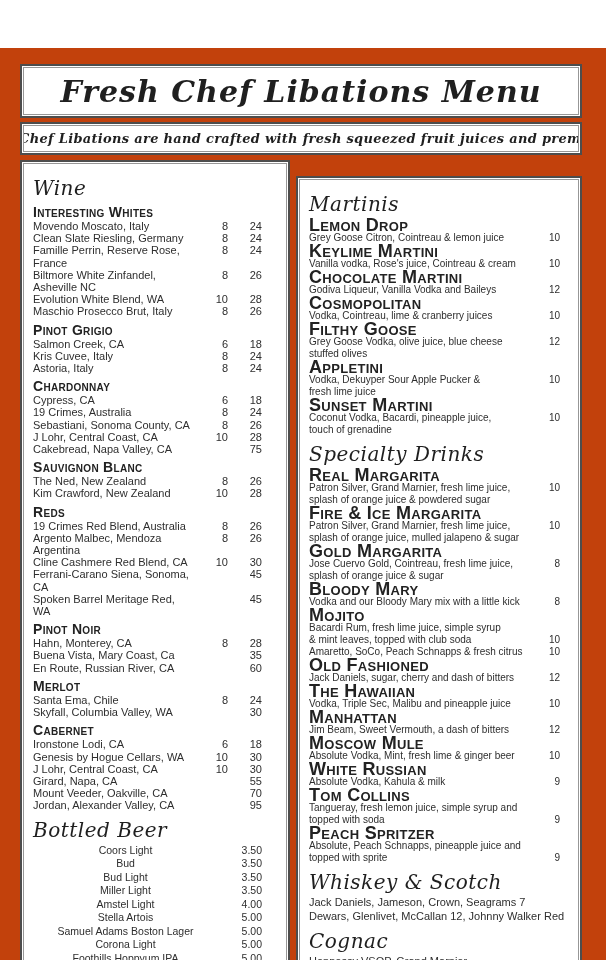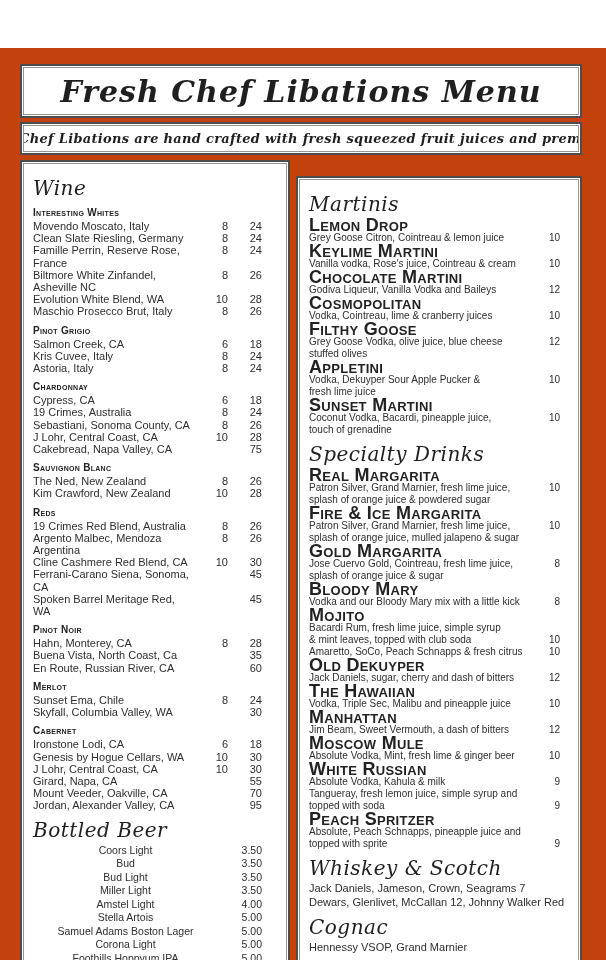--- a/index.html
+++ b/index.html
@@ -16,21 +16,21 @@
   .tagline-box .inner{display:flex;align-items:center;justify-content:center;}
   .left-col{left:20px;top:112px;width:270px;height:828px;}
   .right-col{left:296px;top:128px;width:286px;height:828px;}
   .col-content{padding:6px 0 0 9px;}
 
   .script{font-family:"DejaVu Serif",serif;font-style:italic;color:#1f1f1f;}
   .menu-title{font-size:30px;font-weight:bold;letter-spacing:1px;margin:0;}
   .tagline{font-size:13px;font-weight:bold;letter-spacing:.3px;margin:0;white-space:nowrap;}
   .script-heading{font-size:20px;line-height:24px;font-weight:normal;margin:6px 0 2px 0;letter-spacing:.5px;}
 
-  .section-header{font-size:10px;line-height:15px;font-weight:bold;font-variant:small-caps;letter-spacing:.3px;color:#222;margin:5px 0 0 0;}
+  .section-header{font-size:14px;line-height:15px;font-weight:bold;font-variant:small-caps;letter-spacing:.3px;color:#222;margin:5px 0 0 0;}
 
   .wine-row{display:flex;font-size:11px;line-height:12.2px;padding-right:24px;}
   .wine-row .lbl{flex:1;}
   .wine-row .pcol{width:34px;text-align:right;}
 
   .beer-row{display:flex;font-size:10.5px;line-height:13.5px;padding-right:24px;}
   .beer-row .lbl{flex:1;text-align:center;}
   .beer-row .p{width:44px;text-align:right;}
 
   .drink-name{font-size:18px;line-height:14px;font-weight:bold;font-variant:small-caps;letter-spacing:.3px;color:#222;}
@@ -183,34 +183,34 @@
               </div>
             </div>
             <div class="wine-section">
               <div class="section-header">Pinot Noir</div>
               <div class="wine-row">
                 <span class="lbl">Hahn, Monterey, CA</span>
                 <span class="pcol">8</span>
                 <span class="pcol">28</span>
               </div>
               <div class="wine-row">
-                <span class="lbl">Buena Vista, North Coast, Ca</span>
+                <span class="lbl">Buena Vista, Mary Coast, Ca</span>
                 <span class="pcol"></span>
                 <span class="pcol">35</span>
               </div>
               <div class="wine-row">
                 <span class="lbl">En Route, Russian River, CA</span>
                 <span class="pcol"></span>
                 <span class="pcol">60</span>
               </div>
             </div>
             <div class="wine-section">
               <div class="section-header">Merlot</div>
               <div class="wine-row">
-                <span class="lbl">Sunset Ema, Chile</span>
+                <span class="lbl">Santa Ema, Chile</span>
                 <span class="pcol">8</span>
                 <span class="pcol">24</span>
               </div>
               <div class="wine-row">
                 <span class="lbl">Skyfall, Columbia Valley, WA</span>
                 <span class="pcol"></span>
                 <span class="pcol">30</span>
               </div>
             </div>
             <div class="wine-section">
@@ -418,21 +418,21 @@
                 <span class="p">10</span>
               </div>
             </div>
             <div class="drink-item">
               <div class="drink-line">
                 <span class="txt">Amaretto, SoCo, Peach Schnapps &amp; fresh citrus</span>
                 <span class="p">10</span>
               </div>
             </div>
             <div class="drink-item">
-              <div class="drink-name">Old Dekuyper</div>
+              <div class="drink-name">Old Fashioned</div>
               <div class="drink-line">
                 <span class="txt">Jack Daniels, sugar, cherry and dash of bitters</span>
                 <span class="p">12</span>
               </div>
             </div>
             <div class="drink-item">
               <div class="drink-name">The Hawaiian</div>
               <div class="drink-line">
                 <span class="txt">Vodka, Triple Sec, Malibu and pineapple juice</span>
                 <span class="p">10</span>
@@ -453,20 +453,21 @@
               </div>
             </div>
             <div class="drink-item">
               <div class="drink-name">White Russian</div>
               <div class="drink-line">
                 <span class="txt">Absolute Vodka, Kahula &amp; milk</span>
                 <span class="p">9</span>
               </div>
             </div>
             <div class="drink-item">
+              <div class="drink-name">Tom Collins</div>
               <div class="drink-line">
                 <span class="txt">Tangueray, fresh lemon juice, simple syrup and</span>
                 <span class="p"></span>
               </div>
               <div class="drink-line">
                 <span class="txt">topped with soda</span>
                 <span class="p">9</span>
               </div>
             </div>
             <div class="drink-item">

